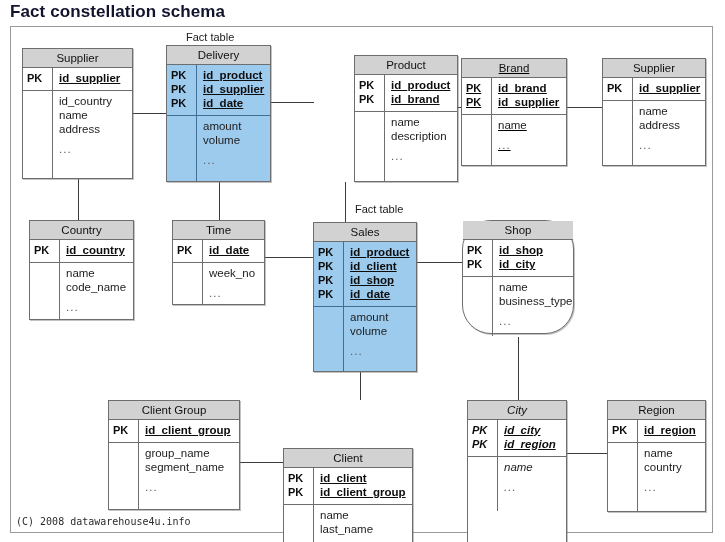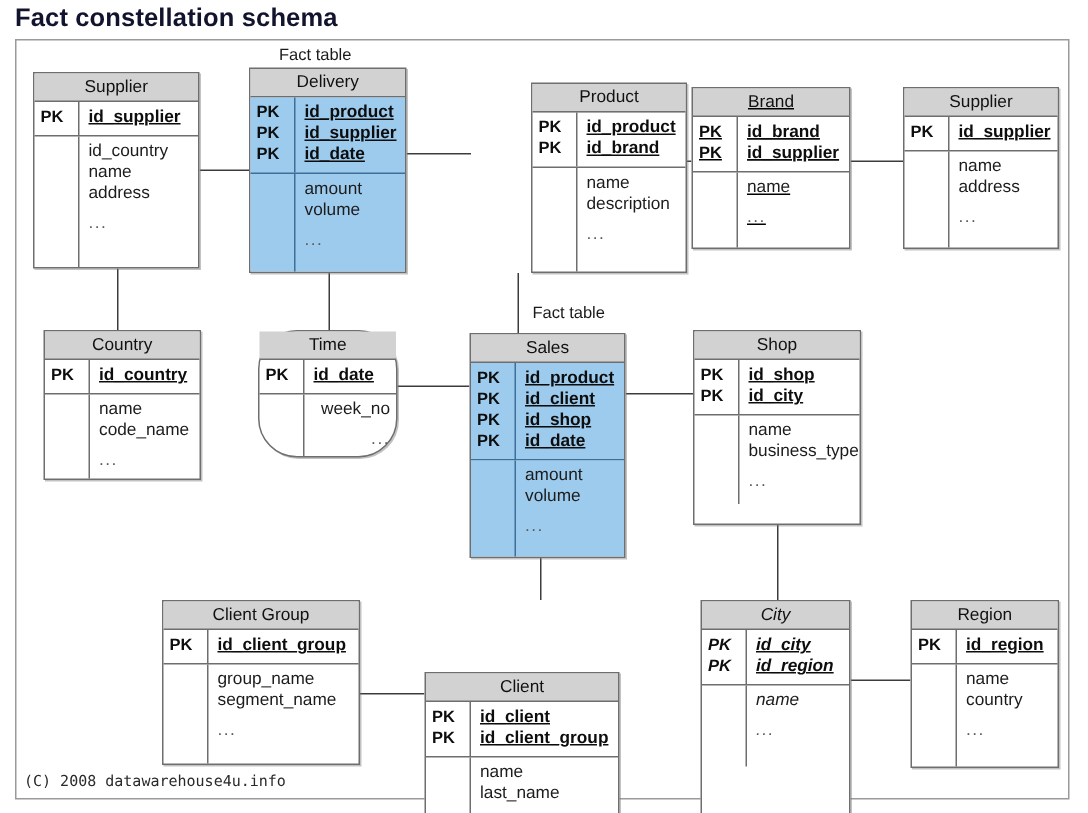--- a/index.html
+++ b/index.html
@@ -269,31 +269,31 @@
       <div class="kcol"></div>
       <div class="vcol">
         <div class="at">name</div>
         <div class="at">code_name</div>
         <div class="spacer"></div>
         <div class="dots">...</div>
       </div>
     </div>
   </div>
 
-  <div class="tbl" style="left:172px;top:220px;width:93px;height:85px;border-radius:26px;">
+  <div class="tbl" style="left:172px;top:220px;width:93px;height:85px;">
     <div class="ttl">Time</div>
     <div class="sec keys" style="height:23px;">
       <div class="kcol">
         <div class="pk">PK</div>
       </div>
       <div class="vcol">
         <div class="kf">id_date</div>
       </div>
     </div>
-    <div class="sec attrs" style="height:41px;text-align:right;">
+    <div class="sec attrs" style="height:41px;">
       <div class="kcol"></div>
       <div class="vcol">
         <div class="at">week_no</div>
         <div class="spacer"></div>
         <div class="dots">...</div>
       </div>
     </div>
   </div>
 
   <div class="tbl fact" style="left:313px;top:222px;width:104px;height:150px;">
@@ -316,21 +316,21 @@
       <div class="kcol"></div>
       <div class="vcol">
         <div class="at">amount</div>
         <div class="at">volume</div>
         <div class="spacer"></div>
         <div class="dots">...</div>
       </div>
     </div>
   </div>
 
-  <div class="tbl" style="left:462px;top:220px;width:112px;height:130px;">
+  <div class="tbl" style="left:462px;top:220px;width:112px;height:114px;border-radius:29px;">
     <div class="ttl">Shop</div>
     <div class="sec keys" style="height:37px;">
       <div class="kcol">
         <div class="pk">PK</div>
         <div class="pk">PK</div>
       </div>
       <div class="vcol">
         <div class="kf">id_shop</div>
         <div class="kf">id_city</div>
       </div>

